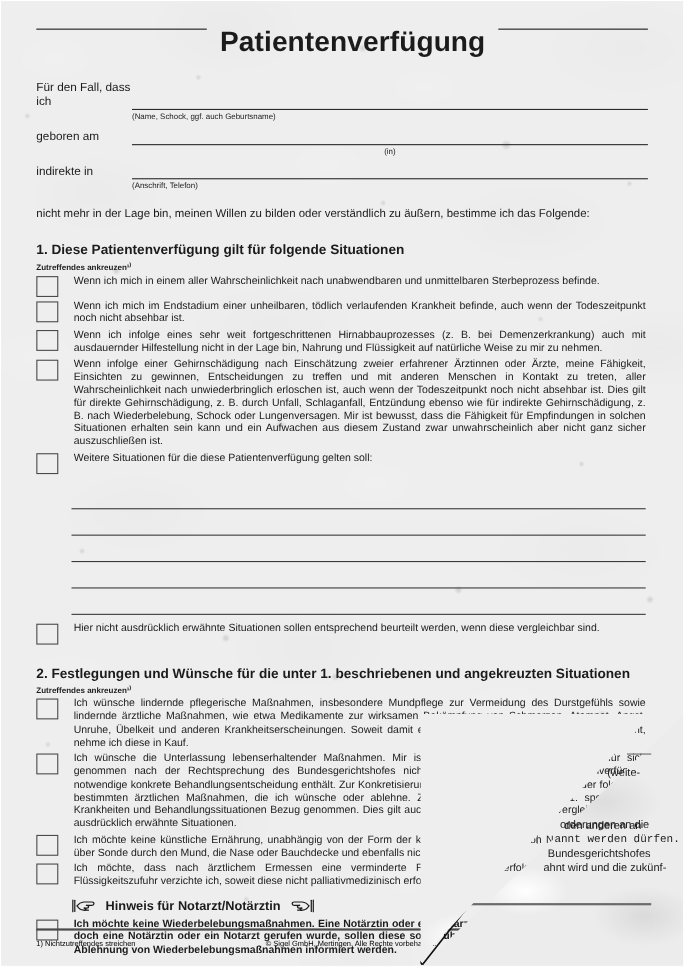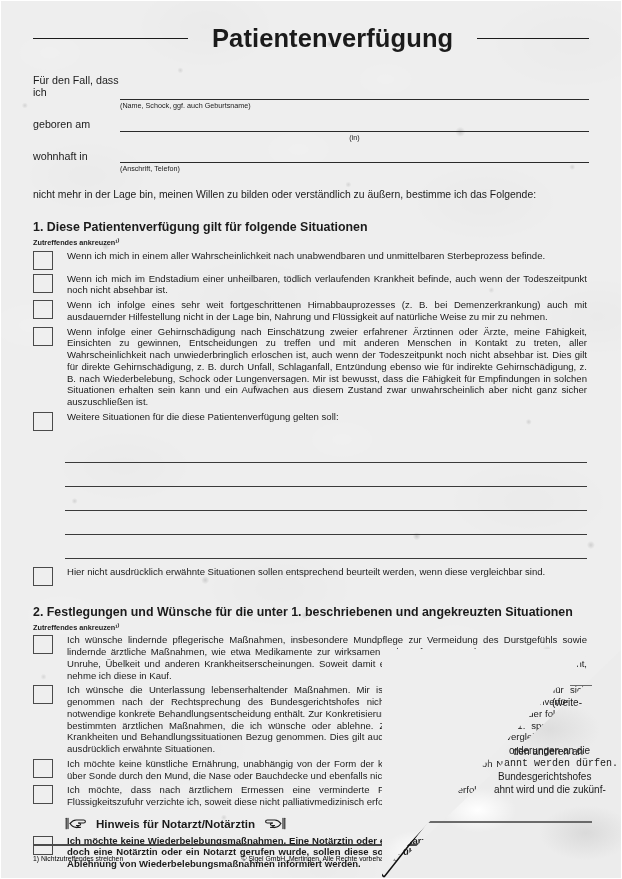--- a/index.html
+++ b/index.html
@@ -79,22 +79,21 @@
     position: absolute;
     inset: 0;
     padding: 0 33px;
     box-sizing: border-box;
     color: #1b1b1b;
   }
 
   
   .title-row {
     display: flex;
-    align-items: center;
-    gap: 24px;
+    gap: 12px;
     margin-top: 26px;
   }
   .title-rule {
     flex: 1;
     height: 0;
     border-top: 1.6px solid #1b1b1b;
   }
   .title-rule.left { flex: 0 0 155px; }
   .doc-title {
     font-size: 25.5px;
@@ -310,21 +309,21 @@
       </div>
       <div class="ident-hint">(Name, Schock, ggf. auch Geburtsname)</div>
 
       <div class="ident-row">
         <div class="ident-label">geboren am</div>
         <div class="ident-line"></div>
       </div>
       <div class="ident-hint center">(in)</div>
 
       <div class="ident-row">
-        <div class="ident-label">wohnhaft in</div>
+        <div class="ident-label">indirekte in</div>
         <div class="ident-line"></div>
       </div>
       <div class="ident-hint">(Anschrift, Telefon)</div>
 
       <div class="intro">nicht mehr in der Lage bin, meinen Willen zu bilden oder verständlich zu äußern, bestimme ich das Folgende:</div>
     </div>
 
     <div class="section-head">1. Diese Patientenverfügung gilt für folgende Situationen</div>
     <div class="check-hint">Zutreffendes ankreuzen¹⁾</div>
 

